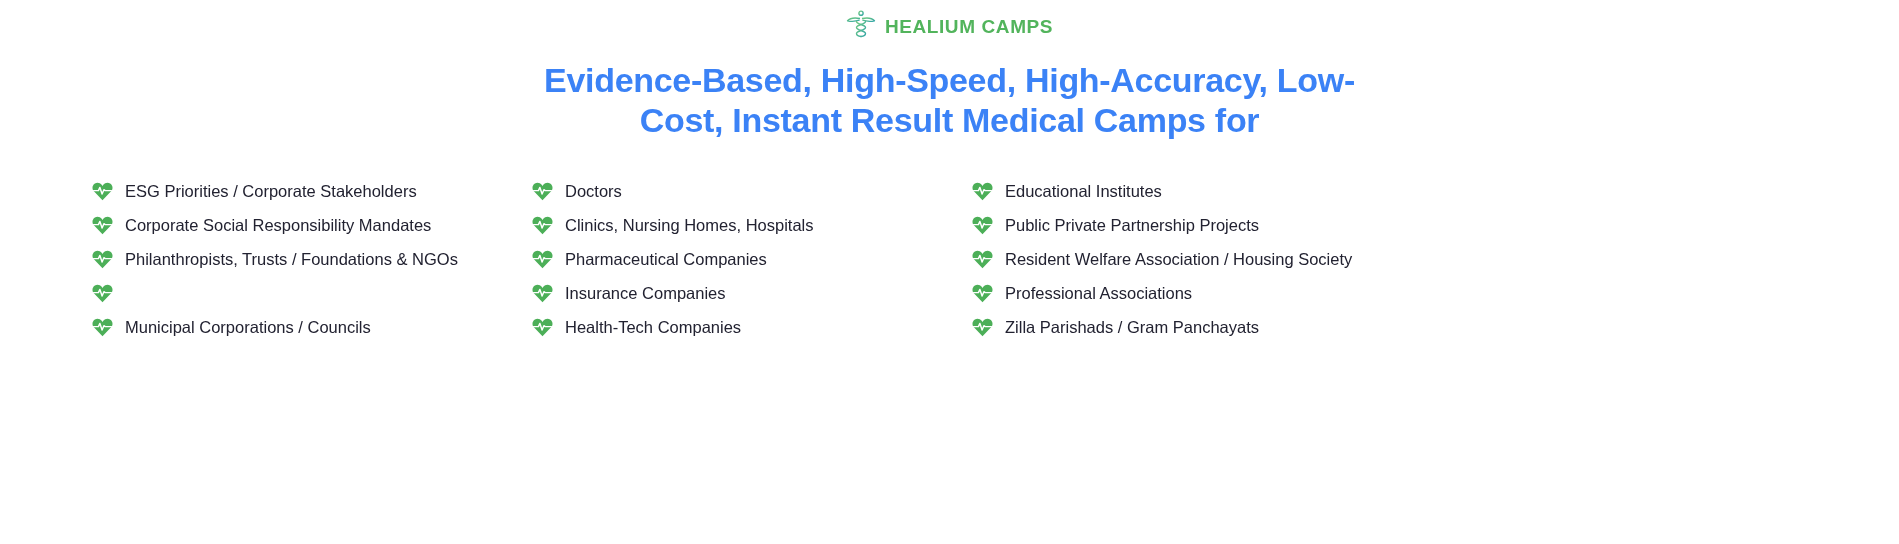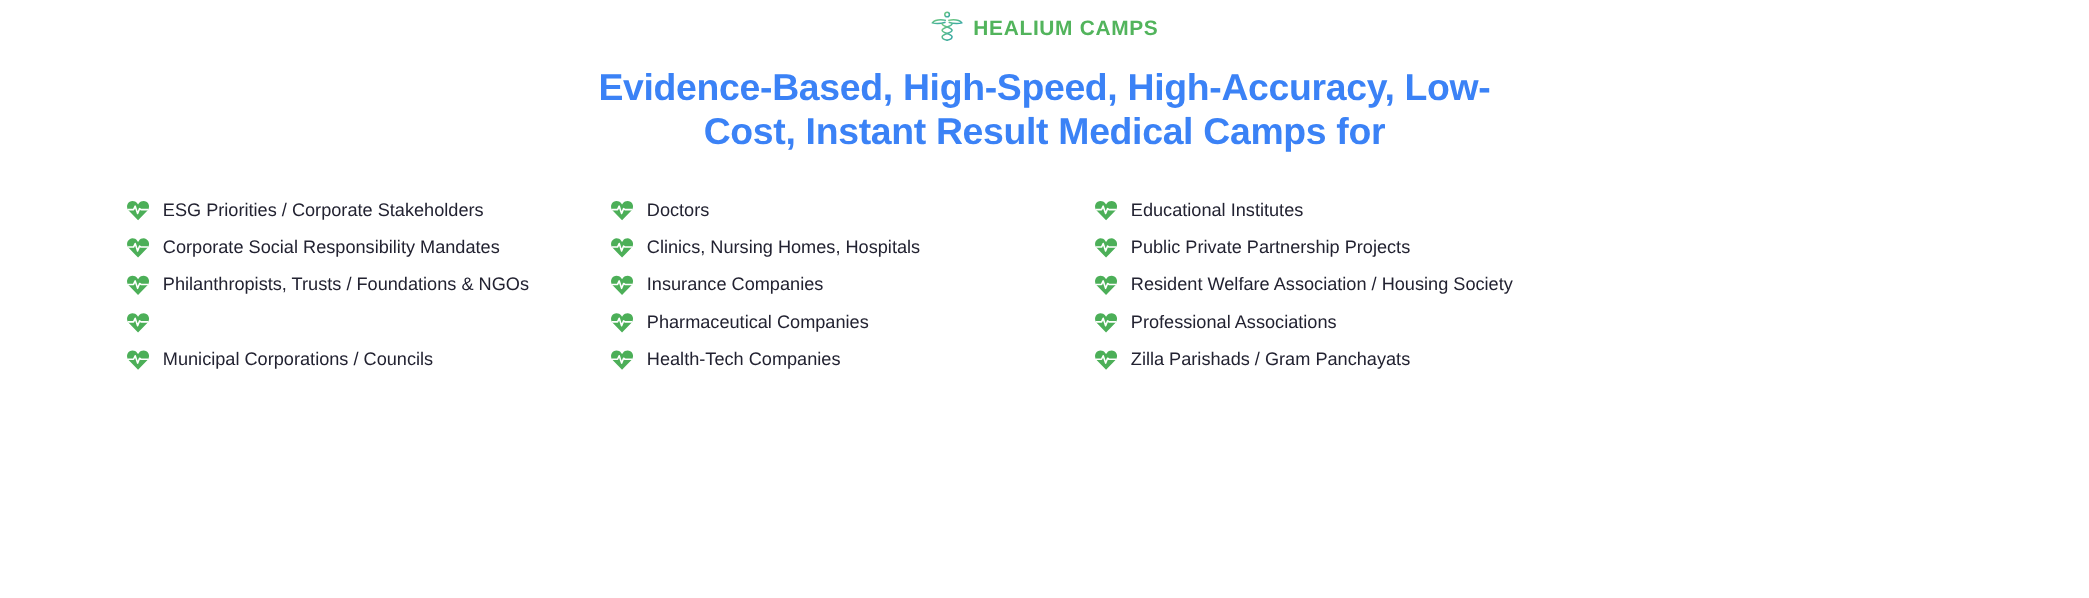--- a/index.html
+++ b/index.html
@@ -64,21 +64,21 @@
   }
 
   .headline-line {
     display: block;
   }
 
   
   .columns {
     display: flex;
     margin-top: 40px;
-    padding-left: 115px;
+    padding-left: 92px;
     padding-right: 60px;
     align-items: flex-start;
   }
 
   .column {
     display: flex;
     flex-direction: column;
     gap: 12px;
   }
 
@@ -208,30 +208,30 @@
         </span>
         <span class="item-label">Clinics, Nursing Homes, Hospitals</span>
       </div>
       <div class="list-item">
         <span>
           <svg class="bullet-icon" viewBox="0 0 21 19" xmlns="http://www.w3.org/2000/svg" aria-hidden="true">
             <path d="M10.5 18.2 L1.9 9.3 C-0.3 7 0.1 3.1 2.9 1.4 C5.2 0 8.2 0.7 9.7 2.8 L10.5 3.9 L11.3 2.8 C12.8 0.7 15.8 0 18.1 1.4 C20.9 3.1 21.3 7 19.1 9.3 Z" fill="#4caf58"></path>
             <path d="M1.6 8.6 H6.4 L7.9 5.4 L10.1 12.1 L11.9 7.7 L13.2 8.6 H19.4" stroke="#ffffff" stroke-width="1.45" fill="none" stroke-linecap="round" stroke-linejoin="round"></path>
           </svg>
         </span>
+        <span class="item-label">Pharmaceutical Companies</span>
+      </div>
+      <div class="list-item">
+        <span>
+          <svg class="bullet-icon" viewBox="0 0 21 19" xmlns="http://www.w3.org/2000/svg" aria-hidden="true">
+            <path d="M10.5 18.2 L1.9 9.3 C-0.3 7 0.1 3.1 2.9 1.4 C5.2 0 8.2 0.7 9.7 2.8 L10.5 3.9 L11.3 2.8 C12.8 0.7 15.8 0 18.1 1.4 C20.9 3.1 21.3 7 19.1 9.3 Z" fill="#4caf58"></path>
+            <path d="M1.6 8.6 H6.4 L7.9 5.4 L10.1 12.1 L11.9 7.7 L13.2 8.6 H19.4" stroke="#ffffff" stroke-width="1.45" fill="none" stroke-linecap="round" stroke-linejoin="round"></path>
+          </svg>
+        </span>
         <span class="item-label">Insurance Companies</span>
-      </div>
-      <div class="list-item">
-        <span>
-          <svg class="bullet-icon" viewBox="0 0 21 19" xmlns="http://www.w3.org/2000/svg" aria-hidden="true">
-            <path d="M10.5 18.2 L1.9 9.3 C-0.3 7 0.1 3.1 2.9 1.4 C5.2 0 8.2 0.7 9.7 2.8 L10.5 3.9 L11.3 2.8 C12.8 0.7 15.8 0 18.1 1.4 C20.9 3.1 21.3 7 19.1 9.3 Z" fill="#4caf58"></path>
-            <path d="M1.6 8.6 H6.4 L7.9 5.4 L10.1 12.1 L11.9 7.7 L13.2 8.6 H19.4" stroke="#ffffff" stroke-width="1.45" fill="none" stroke-linecap="round" stroke-linejoin="round"></path>
-          </svg>
-        </span>
-        <span class="item-label">Pharmaceutical Companies</span>
       </div>
       <div class="list-item">
         <span>
           <svg class="bullet-icon" viewBox="0 0 21 19" xmlns="http://www.w3.org/2000/svg" aria-hidden="true">
             <path d="M10.5 18.2 L1.9 9.3 C-0.3 7 0.1 3.1 2.9 1.4 C5.2 0 8.2 0.7 9.7 2.8 L10.5 3.9 L11.3 2.8 C12.8 0.7 15.8 0 18.1 1.4 C20.9 3.1 21.3 7 19.1 9.3 Z" fill="#4caf58"></path>
             <path d="M1.6 8.6 H6.4 L7.9 5.4 L10.1 12.1 L11.9 7.7 L13.2 8.6 H19.4" stroke="#ffffff" stroke-width="1.45" fill="none" stroke-linecap="round" stroke-linejoin="round"></path>
           </svg>
         </span>
         <span class="item-label">Health-Tech Companies</span>
       </div>

